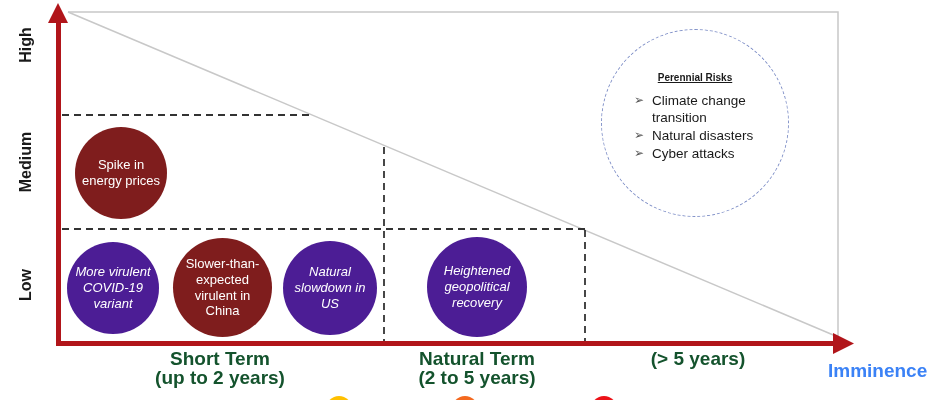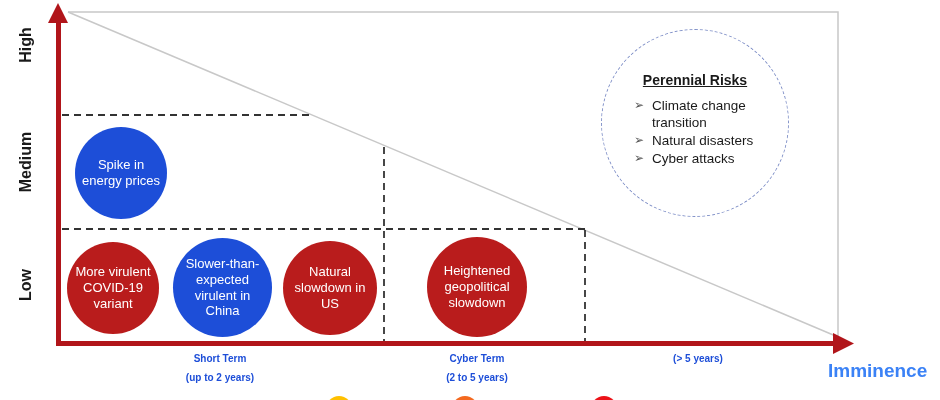--- a/index.html
+++ b/index.html
@@ -6,43 +6,43 @@
   .stage{
     position:relative;width:940px;height:400px;background:#ffffff;
     overflow:hidden;font-family:"Liberation Sans",sans-serif;
   }
   .stage svg.lines{position:absolute;left:0;top:0;}
   
   .bubble{
     position:absolute;border-radius:50%;display:flex;align-items:center;justify-content:center;
     text-align:center;color:#ffffff;font-size:13px;line-height:1.22;padding:6px;box-sizing:border-box;
   }
-  .bubble.orange{background:#1d4ed8;}
-  .bubble.red{background:#b91c1c;}
+  .bubble.orange{background:#7f1d1d;}
+  .bubble.red{background:#4c1d95;font-style:italic;}
   
   .term{
-    position:absolute;width:210px;text-align:center;font-weight:bold;color:#1d4ed8;
-    font-size:10px;line-height:19px;
+    position:absolute;width:210px;text-align:center;font-weight:bold;color:#14532d;
+    font-size:19px;line-height:19px;
   }
   .term span{display:block;}
   .imminence{
     position:absolute;left:828px;top:360px;width:112px;font-weight:bold;font-size:19px;color:#3b82f6;
   }
   
   .ylab{
     position:absolute;width:80px;height:20px;text-align:center;font-weight:bold;font-size:16px;color:#1a1a1a;
     transform:rotate(-90deg);
   }
   
   .perennial{
     position:absolute;left:601px;top:29px;width:188px;height:188px;border-radius:50%;
     border:1.5px dashed #8191C8;box-sizing:border-box;padding-top:42px;color:#1a1a1a;
   }
   .perennial-title{
-    display:block;text-align:center;font-weight:bold;font-size:14px;text-decoration:underline;
+    display:block;text-align:center;font-weight:bold;font-size:10px;text-decoration:underline;
   }
   .perennial-list{margin:9px 0 0 32px;}
   .perennial-item{display:flex;font-size:13.5px;line-height:17px;margin-bottom:1px;}
   .perennial-item .bullet{margin-right:8px;color:#555555;font-size:12px;}
   .perennial-item .item-text{width:112px;}
   
   .legend-dot{position:absolute;width:26px;height:26px;border-radius:50%;}
   .legend-dot.yellow{background:#FFC000;left:326px;top:396px;}
   .legend-dot.orange{background:#F4691F;left:452px;top:396px;}
   .legend-dot.red{background:#EC1218;left:591px;top:396px;}
@@ -79,21 +79,21 @@
   <div class="bubble red" style="left:67px;top:242px;width:92px;height:92px;">
     <span>More virulent COVID-19 variant</span>
   </div>
   <div class="bubble orange" style="left:173px;top:238px;width:99px;height:99px;">
     <span>Slower-than-expected virulent in China</span>
   </div>
   <div class="bubble red" style="left:283px;top:241px;width:94px;height:94px;">
     <span>Natural slowdown in US</span>
   </div>
   <div class="bubble red" style="left:427px;top:237px;width:100px;height:100px;">
-    <span>Heightened geopolitical slowdown</span>
+    <span>Heightened geopolitical recovery</span>
   </div>
 
   <div class="perennial">
     <span class="perennial-title">Perennial Risks</span>
     <div class="perennial-list">
       <div class="perennial-item">
         <span class="bullet">➢</span>
         <span class="item-text">Climate change transition</span>
       </div>
       <div class="perennial-item">
@@ -105,21 +105,21 @@
         <span class="item-text">Cyber attacks</span>
       </div>
     </div>
   </div>
 
   <div class="term" style="left:115px;top:349px;">
     <span>Short Term</span>
     <span>(up to 2 years)</span>
   </div>
   <div class="term" style="left:372px;top:349px;">
-    <span>Cyber Term</span>
+    <span>Natural Term</span>
     <span>(2 to 5 years)</span>
   </div>
   <div class="term" style="left:593px;top:349px;">
     <span>(&gt; 5 years)</span>
   </div>
   <div class="imminence">Imminence</div>
 
   <div class="legend-dot yellow"></div>
   <div class="legend-dot orange"></div>
   <div class="legend-dot red"></div>

